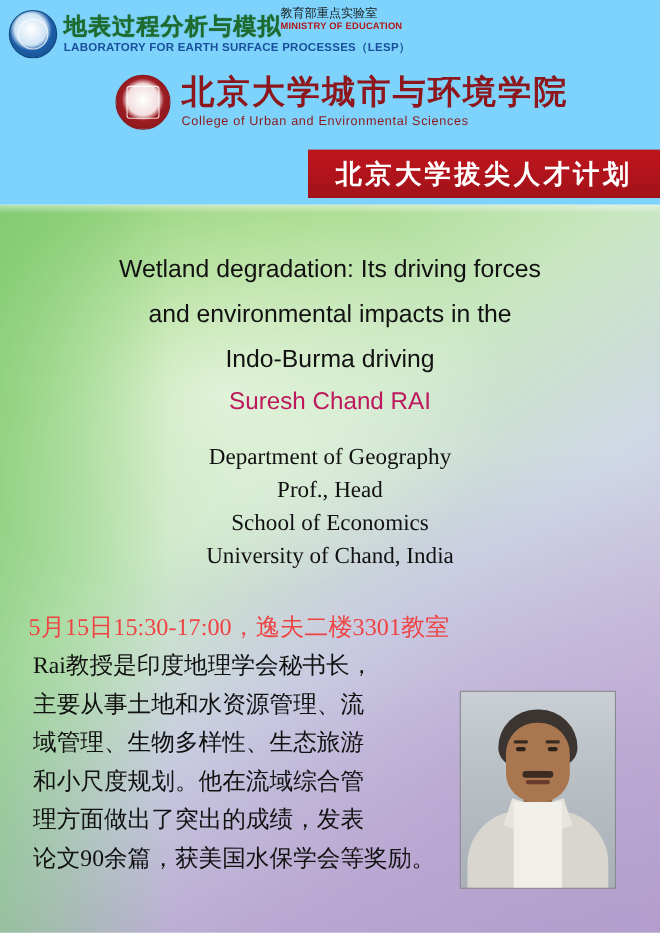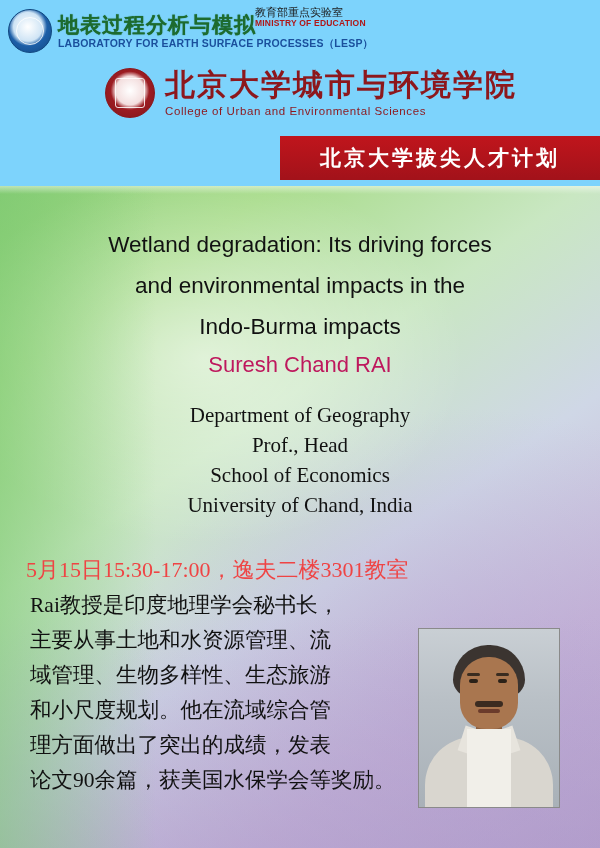--- a/index.html
+++ b/index.html
@@ -147,21 +147,21 @@
     width: 320px;
     height: 44px;
     background: linear-gradient(180deg, #c0151c 0%, #a2121a 100%);
     display: flex;
     align-items: center;
     justify-content: center;
     z-index: 6;
   }
   .banner-text {
     color: #ffffff;
-    font-size: 21px;
+    font-size: 24px;
     font-weight: bold;
     letter-spacing: 3px;
     white-space: nowrap;
   }
 
   
   .body-bg {
     position: absolute;
     left: 0; top: 186px;
     width: 600px;
@@ -377,21 +377,21 @@
 
   <div class="banner">
     <div class="banner-text">北京大学拔尖人才计划</div>
   </div>
 
   <div class="content">
 
     <div class="talk-title">
       <div>Wetland degradation: Its driving forces</div>
       <div>and environmental impacts in the</div>
-      <div>Indo-Burma impacts</div>
+      <div>Indo-Burma driving</div>
     </div>
 
     <div class="speaker">Suresh Chand RAI</div>
 
     <div class="affil">
       <div>Department of Geography</div>
       <div>Prof.,  Head</div>
       <div>School of Economics</div>
       <div>University of Chand, India</div>
     </div>

